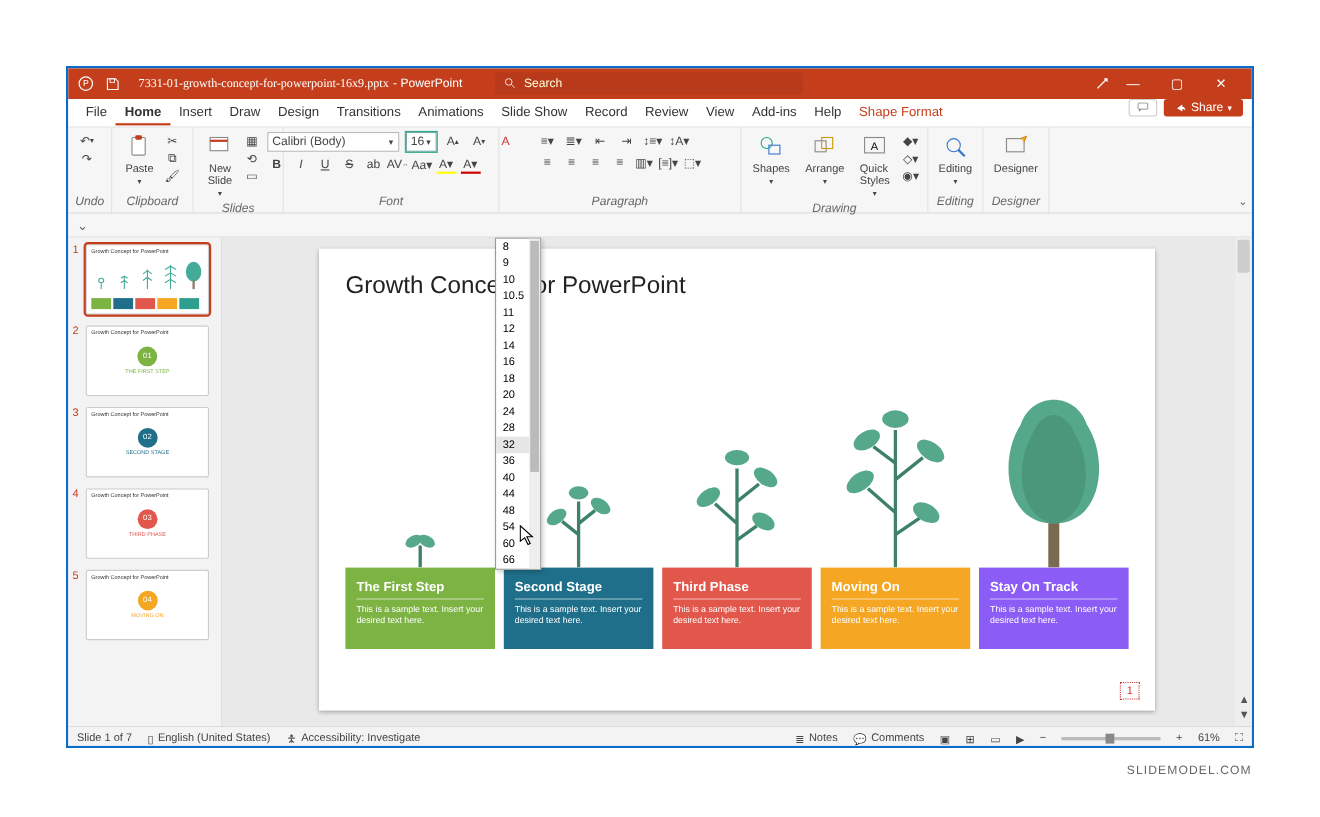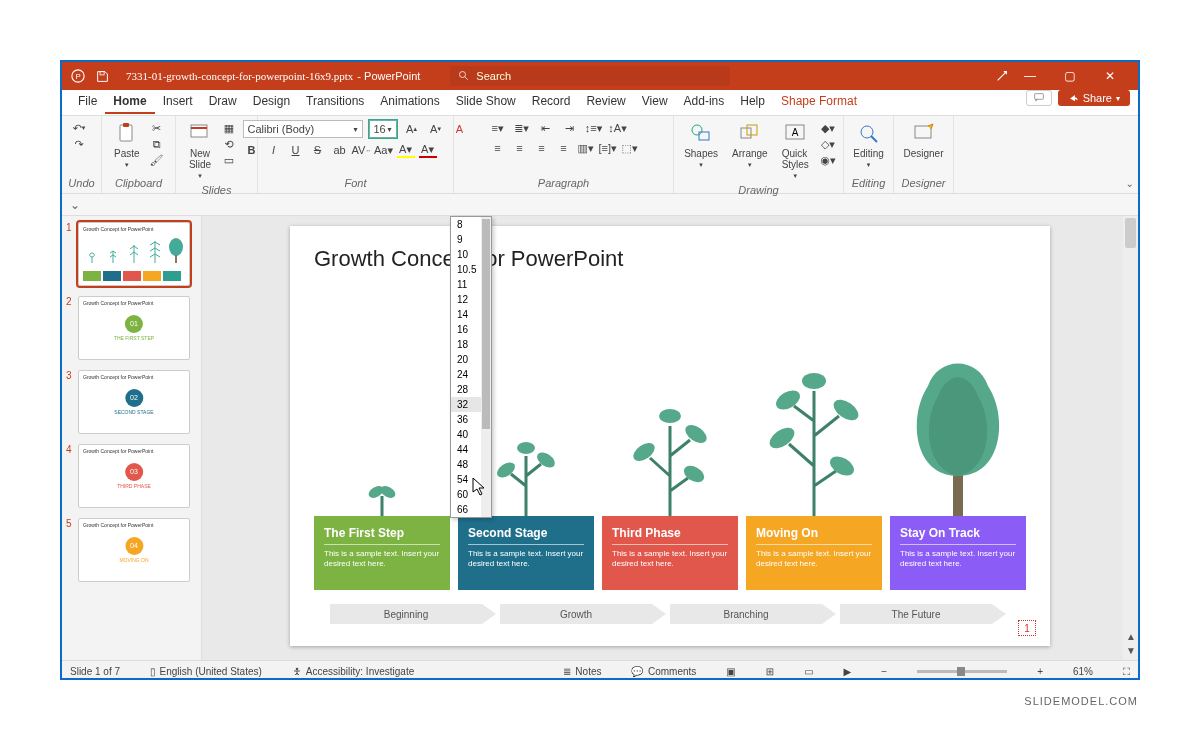--- a/index.html
+++ b/index.html
@@ -49,21 +49,21 @@
   .card { flex:1; color:#fff; padding:10px 10px; height:74px; }
   .card .ctitle { font-weight:700; font-size:12px; border-bottom:1px solid rgba(255,255,255,.6); padding-bottom:4px; margin-bottom:4px;}
   .card .cbody { font-size:8px; line-height:1.2; }
   .arrows { position:absolute; bottom:22px; left:40px; right:40px; display:flex; gap:0; font-size:10px; color:#555;}
   .arrow { flex:1; background:#e8e8e8; height:20px; display:flex; align-items:center; justify-content:center; position:relative; margin-right:18px;}
   .arrow:after { content:""; position:absolute; right:-14px; top:0; border-top:10px solid transparent; border-bottom:10px solid transparent; border-left:14px solid #e8e8e8;}
   .pagebadge { position:absolute; right:14px; bottom:10px; border:1px dotted #c33; color:#c33; width:18px; height:16px; font-size:10px; display:flex; align-items:center; justify-content:center;}
   .vscroll { position:absolute; right:0; top:0; width:15px; height:100%; background:#eee; }
   .vscroll .vthumb { background:#ccc; position:absolute; left:2px; right:2px; top:2px; height:30px; border-radius:2px;}
   .navarrows { position:absolute; right:2px; bottom:4px; font-size:10px; color:#555; display:flex; flex-direction:column; gap:3px;}
-  .statusbar { height:22px; background:#f3f3f3; border-top:1px solid #ddd; display:flex; align-items:center; font-size:10px; color:#444; padding:0 8px; gap:30px;}
+  .statusbar { height:22px; background:#f3f3f3; border-top:1px solid #ddd; display:flex; align-items:center; font-size:10px; color:#444; padding:0 8px; gap:14px;}
   .statusbar .sbspacer { flex:1; }
   .statusbar .sbbtn { display:flex; align-items:center; gap:4px; }
   .zoomslider { width:90px; height:3px; background:#bbb; position:relative; }
   .zoomslider .zthumb { position:absolute; left:40px; top:-3px; width:8px; height:9px; background:#888;}
   .sizedrop { position:absolute; left:388px; top:0; z-index:50; }
   .sizedrop .szbox { width:42px; background:#fff; border:1px solid #999; box-shadow:2px 2px 4px rgba(0,0,0,.2); }
   .sizedrop .szitem { font-size:10px; padding:2px 6px; cursor:default; }
   .sizedrop .szitem.hover { background:#e6e6e6; }
   .sizedrop .szscroll { position:absolute; right:0; top:0; width:10px; height:100%; background:#eee;}
   .sizedrop .szscroll .szt { background:#bbb; position:absolute; left:1px; right:1px; top:2px; height:70%; }
@@ -451,34 +451,20 @@
           <div class="card" style="background:#f5a623">
               <div class="ctitle">Moving On</div>
               <div class="cbody">This is a sample text. Insert your desired text here.</div>
             </div>
           <div class="card" style="background:#8b5cf6">
               <div class="ctitle">Stay On Track</div>
               <div class="cbody">This is a sample text. Insert your desired text here.</div>
             </div>
         </div>
 
-        <div class="arrows">
-          <div class="arrow">
-              <span>Beginning</span>
-            </div>
-          <div class="arrow">
-              <span>Growth</span>
-            </div>
-          <div class="arrow">
-              <span>Branching</span>
-            </div>
-          <div class="arrow">
-              <span>The Future</span>
-            </div>
-        </div>
 
         <div class="pagebadge">1</div>
       </div>
       <div class="vscroll">
           <div class="vthumb"></div>
         </div>
       <div class="navarrows">
           <span>▲</span>
           <span>▼</span>
         </div>

